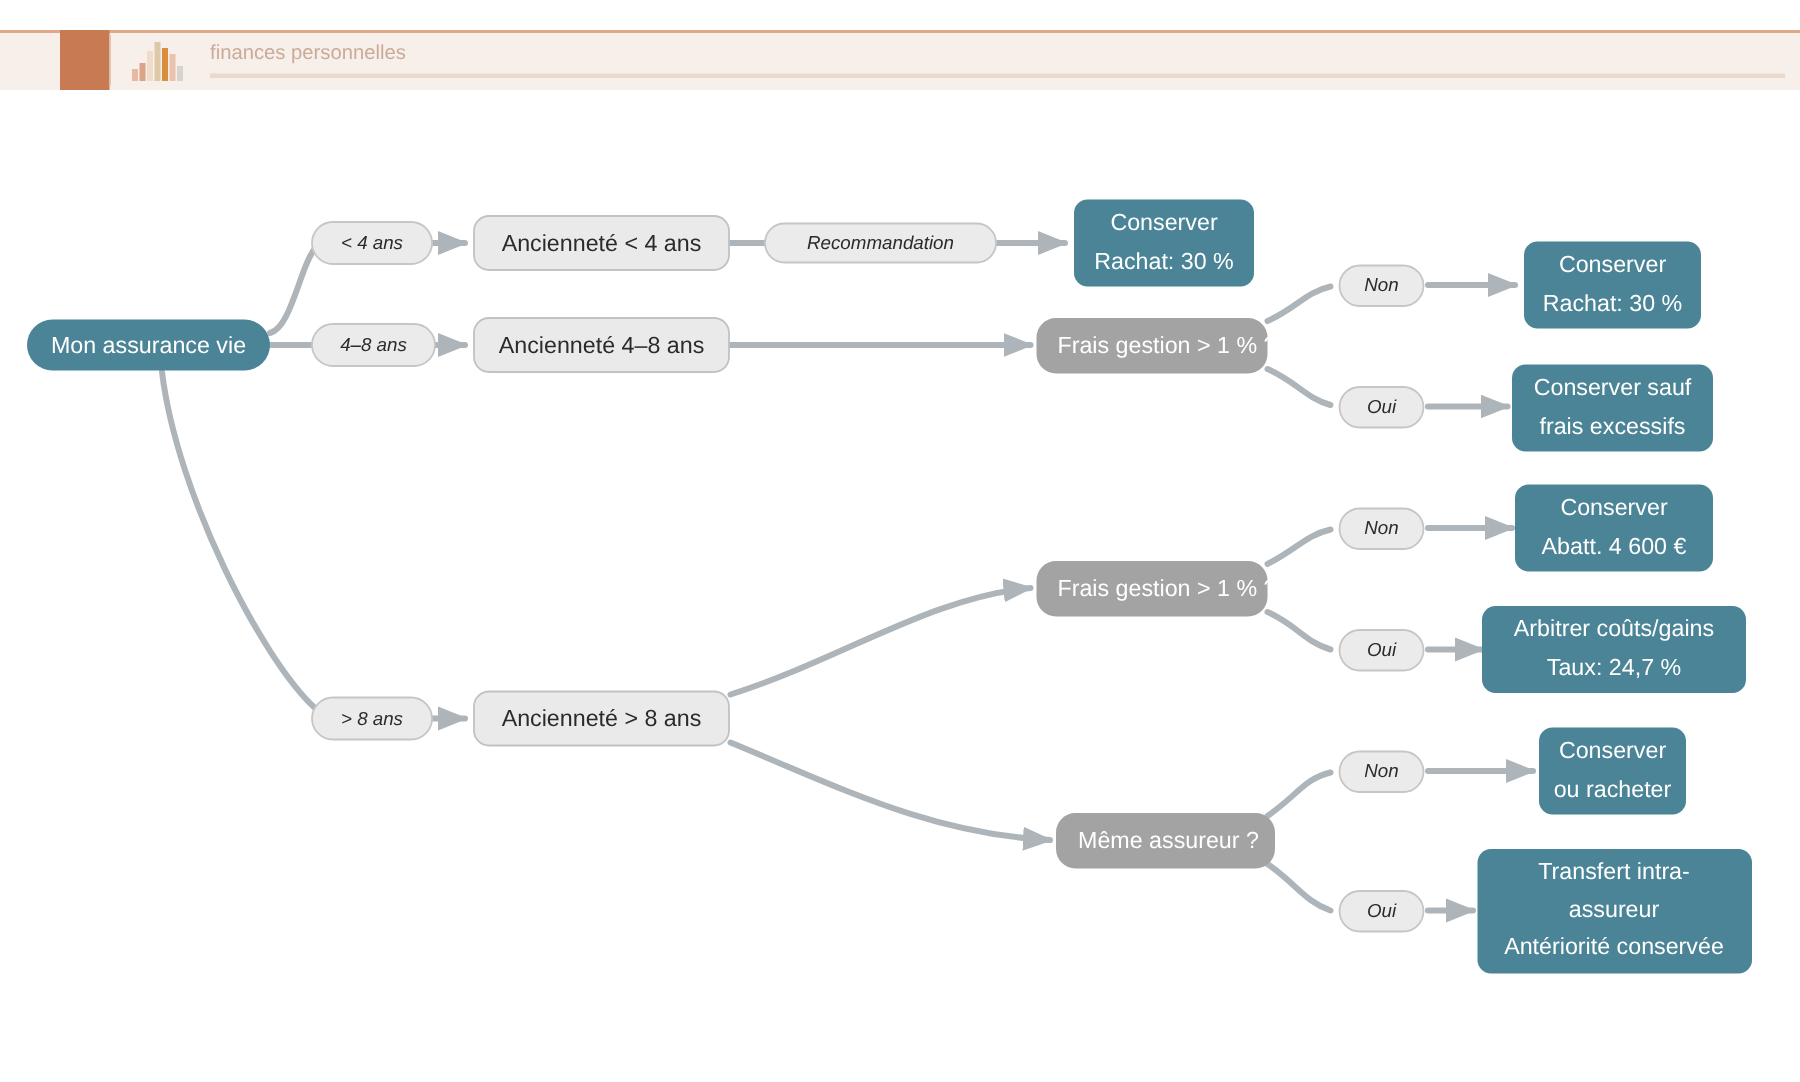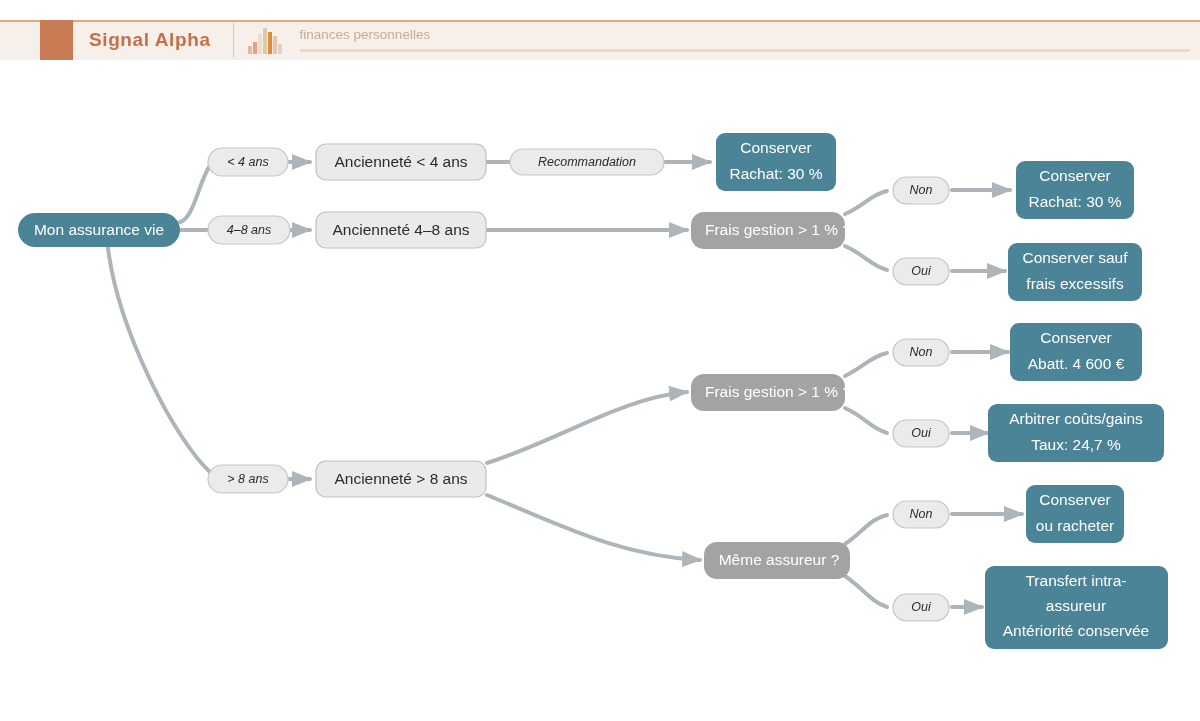--- a/index.html
+++ b/index.html
@@ -122,21 +122,20 @@
     stroke: #c6c6c6;
     stroke-width: 1.2;
   }
 </style>
 </head>
 <body>
 
 <div id="header-band"></div>
 <div id="header-inner">
   <div id="brand-accent-block"></div>
-  <div id="brand-title">Signal Alpha</div>
   <div id="header-divider"></div>
   <div id="chart-icon">
     <svg width="34" height="28" viewBox="0 0 34 28" aria-hidden="true">
       <rect x="0" y="20" width="4" height="8" fill="#e6b9a0"></rect>
       <rect x="5" y="16" width="4" height="12" fill="#dba38a"></rect>
       <rect x="10" y="8" width="4" height="20" fill="#f0dcc9"></rect>
       <rect x="15" y="2" width="4" height="26" fill="#ddc9a9"></rect>
       <rect x="20" y="6" width="4" height="22" fill="#d98e3c"></rect>
       <rect x="25" y="10" width="4" height="18" fill="#e9c3ae"></rect>
       <rect x="30" y="18" width="4" height="10" fill="#d8d4cd"></rect>

